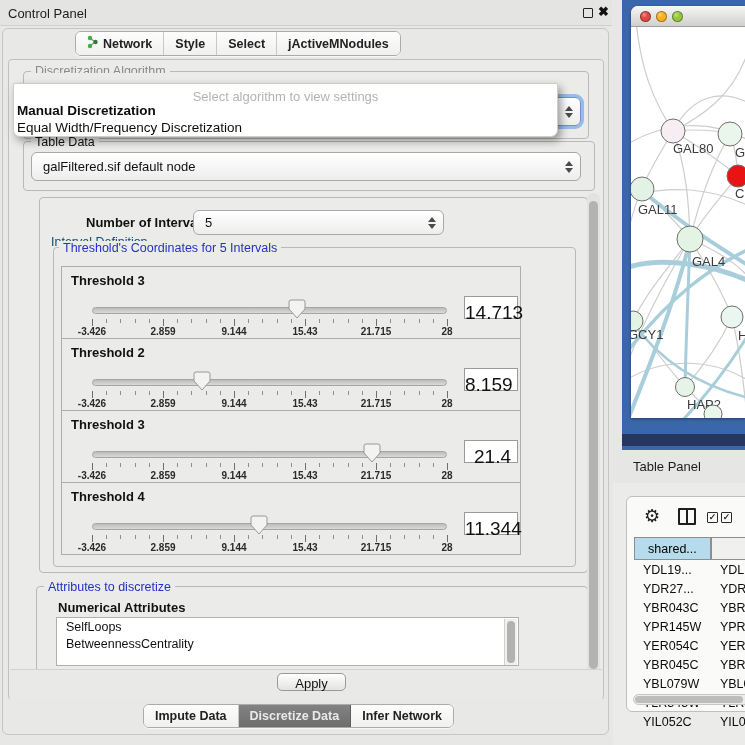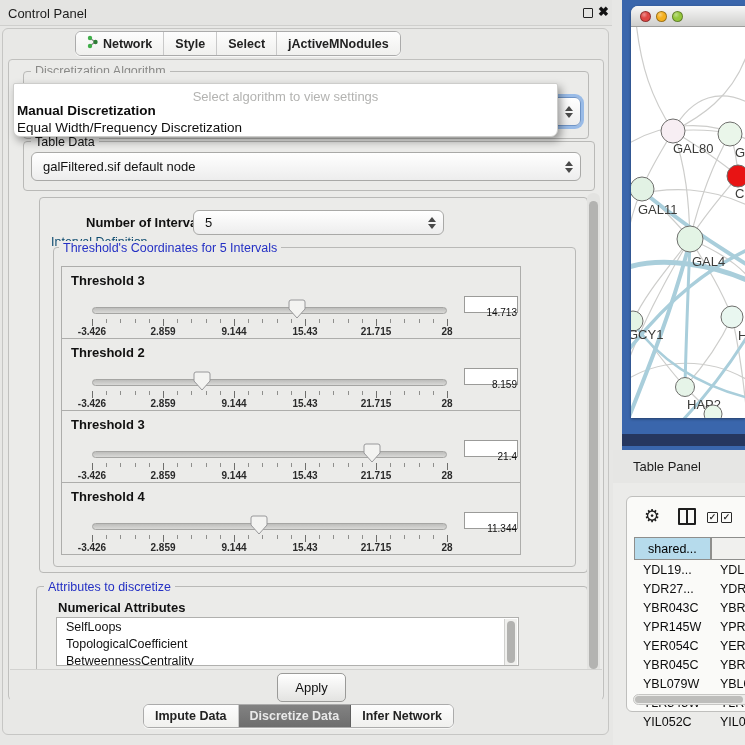--- a/index.html
+++ b/index.html
@@ -42,32 +42,32 @@
   
   .thr-box { position:absolute; left:8px; width:460px; height:73px; border:1px solid #adadab; background:#ebebe9; }
   .thr-label { position:absolute; left:9px; top:6px; font-size:13px; font-weight:bold; color:#111; }
   .sl-track { position:absolute; left:30px; top:40px; width:355px; height:7px; border-radius:4px; background:linear-gradient(#bdbdbb,#d9d9d7); border:1px solid #a5a5a3; }
   .sl-thumb { position:absolute; top:32px; width:18px; height:20px; }
   .ticks { position:absolute; left:30px; top:52px; width:355px; height:8px; }
   .tick { position:absolute; top:0; width:1px; background:#8e8e8c; }
   .tick.major { background:#6e6e6c; }
   .tlabels { position:absolute; left:30px; top:59px; width:355px; height:11px; }
   .tlabel { position:absolute; transform:translateX(-50%); font-size:10px; font-weight:bold; color:#2a2a2a; white-space:nowrap; }
-  .val-box { position:absolute; left:402px; top:29px; width:54px; height:17px; background:#ffffff; border:1px solid #9b9b99; font-size:10px; color:#111; text-align:right; line-height:31px; }
+  .val-box { position:absolute; left:402px; top:29px; width:54px; height:23px; background:#ffffff; border:1px solid #9b9b99; font-size:19px; color:#111; text-align:right; line-height:31px; padding-right:6px; }
 
   .attr-list { position:absolute; left:55px; top:616px; width:463px; height:49px; background:#ffffff; border:1px solid #b0b0ae; overflow:hidden; }
   .attr-item { font-size:12.5px; color:#111; padding:1.5px 0 1.5px 9px; white-space:nowrap; }
   .attr-scroll { position:absolute; right:1px; top:1px; width:13px; height:46px; background:#f0f0ee; border-left:1px solid #d0d0ce; }
   .attr-scroll .thumb { position:absolute; left:2px; top:2px; width:8px; height:42px; background:#b2b2b0; border-radius:4px; }
 
   .vscroll { position:absolute; left:578px; top:192px; width:13px; height:500px; background:#e3e3e1; border-radius:6px; }
   .vscroll .thumb { position:absolute; left:2px; top:8px; width:9px; height:468px; background:#b3b3b1; border-radius:5px; }
 
   .apply-strip { position:absolute; left:1px; right:1px; top:609px; height:31px; background:#e9e9e7; border-top:1px solid #d2d2d0; }
-  .apply-btn { position:absolute; left:268px; top:672px; width:69px; height:29px; background:linear-gradient(#ffffff,#e3e3e1); border:1px solid #9a9a98; border-radius:5px; font-size:13px; color:#111; text-align:center; line-height:19px; }
+  .apply-btn { position:absolute; left:268px; top:672px; width:69px; height:18px; background:linear-gradient(#ffffff,#e3e3e1); border:1px solid #9a9a98; border-radius:5px; font-size:13px; color:#111; text-align:center; line-height:19px; }
 
   .bottom-tabrow { top:704px; height:24px; }
 
   
   .desktop { left:622px; top:0; width:123px; height:450px; background:#3a66ac; }
   .desktop-dark { left:622px; top:434px; width:123px; height:12px; background:#26375f; }
   .net-window { left:631px; top:6px; width:114px; height:412px; border-radius:7px 0 0 0; overflow:hidden; background:#ffffff; box-shadow:0 1px 3px rgba(0,0,0,.4); }
   .net-titlebar { position:absolute; left:0; top:0; width:114px; height:21px; background:linear-gradient(#f7f7f7,#cfcfcd); border-bottom:1px solid #9e9e9c; }
   .tl { position:absolute; top:5px; width:11px; height:11px; border-radius:50%; }
   .net-canvas { position:absolute; left:0; top:21px; width:114px; height:391px; background:#ffffff; }
@@ -338,21 +338,20 @@
           </div>
           <div class="val-box">11.344</div>
         </div>
       </div>
 
     <div class="group" style="left:27px; top:526px; width:552px; height:113px;"></div>
     <div class="group-label lbl-blue" style="left:35px; top:520px;">Attributes to discretize</div>
     <div class="abs" style="left:49px; top:540px; font-size:13px; font-weight:bold; color:#111;">Numerical Attributes</div>
     <div class="attr-list" style="left:47px; top:557px;" id="attr-list">
       <div class="attr-item">SelfLoops</div>
-        <div class="attr-item">TopologicalCoefficient</div>
         <div class="attr-item">BetweennessCentrality</div>
         <div class="attr-scroll">
           <div class="thumb"></div>
         </div>
     </div>
 
     <div class="vscroll" style="top:133px; height:500px;">
         <div class="thumb"></div>
       </div>
 

